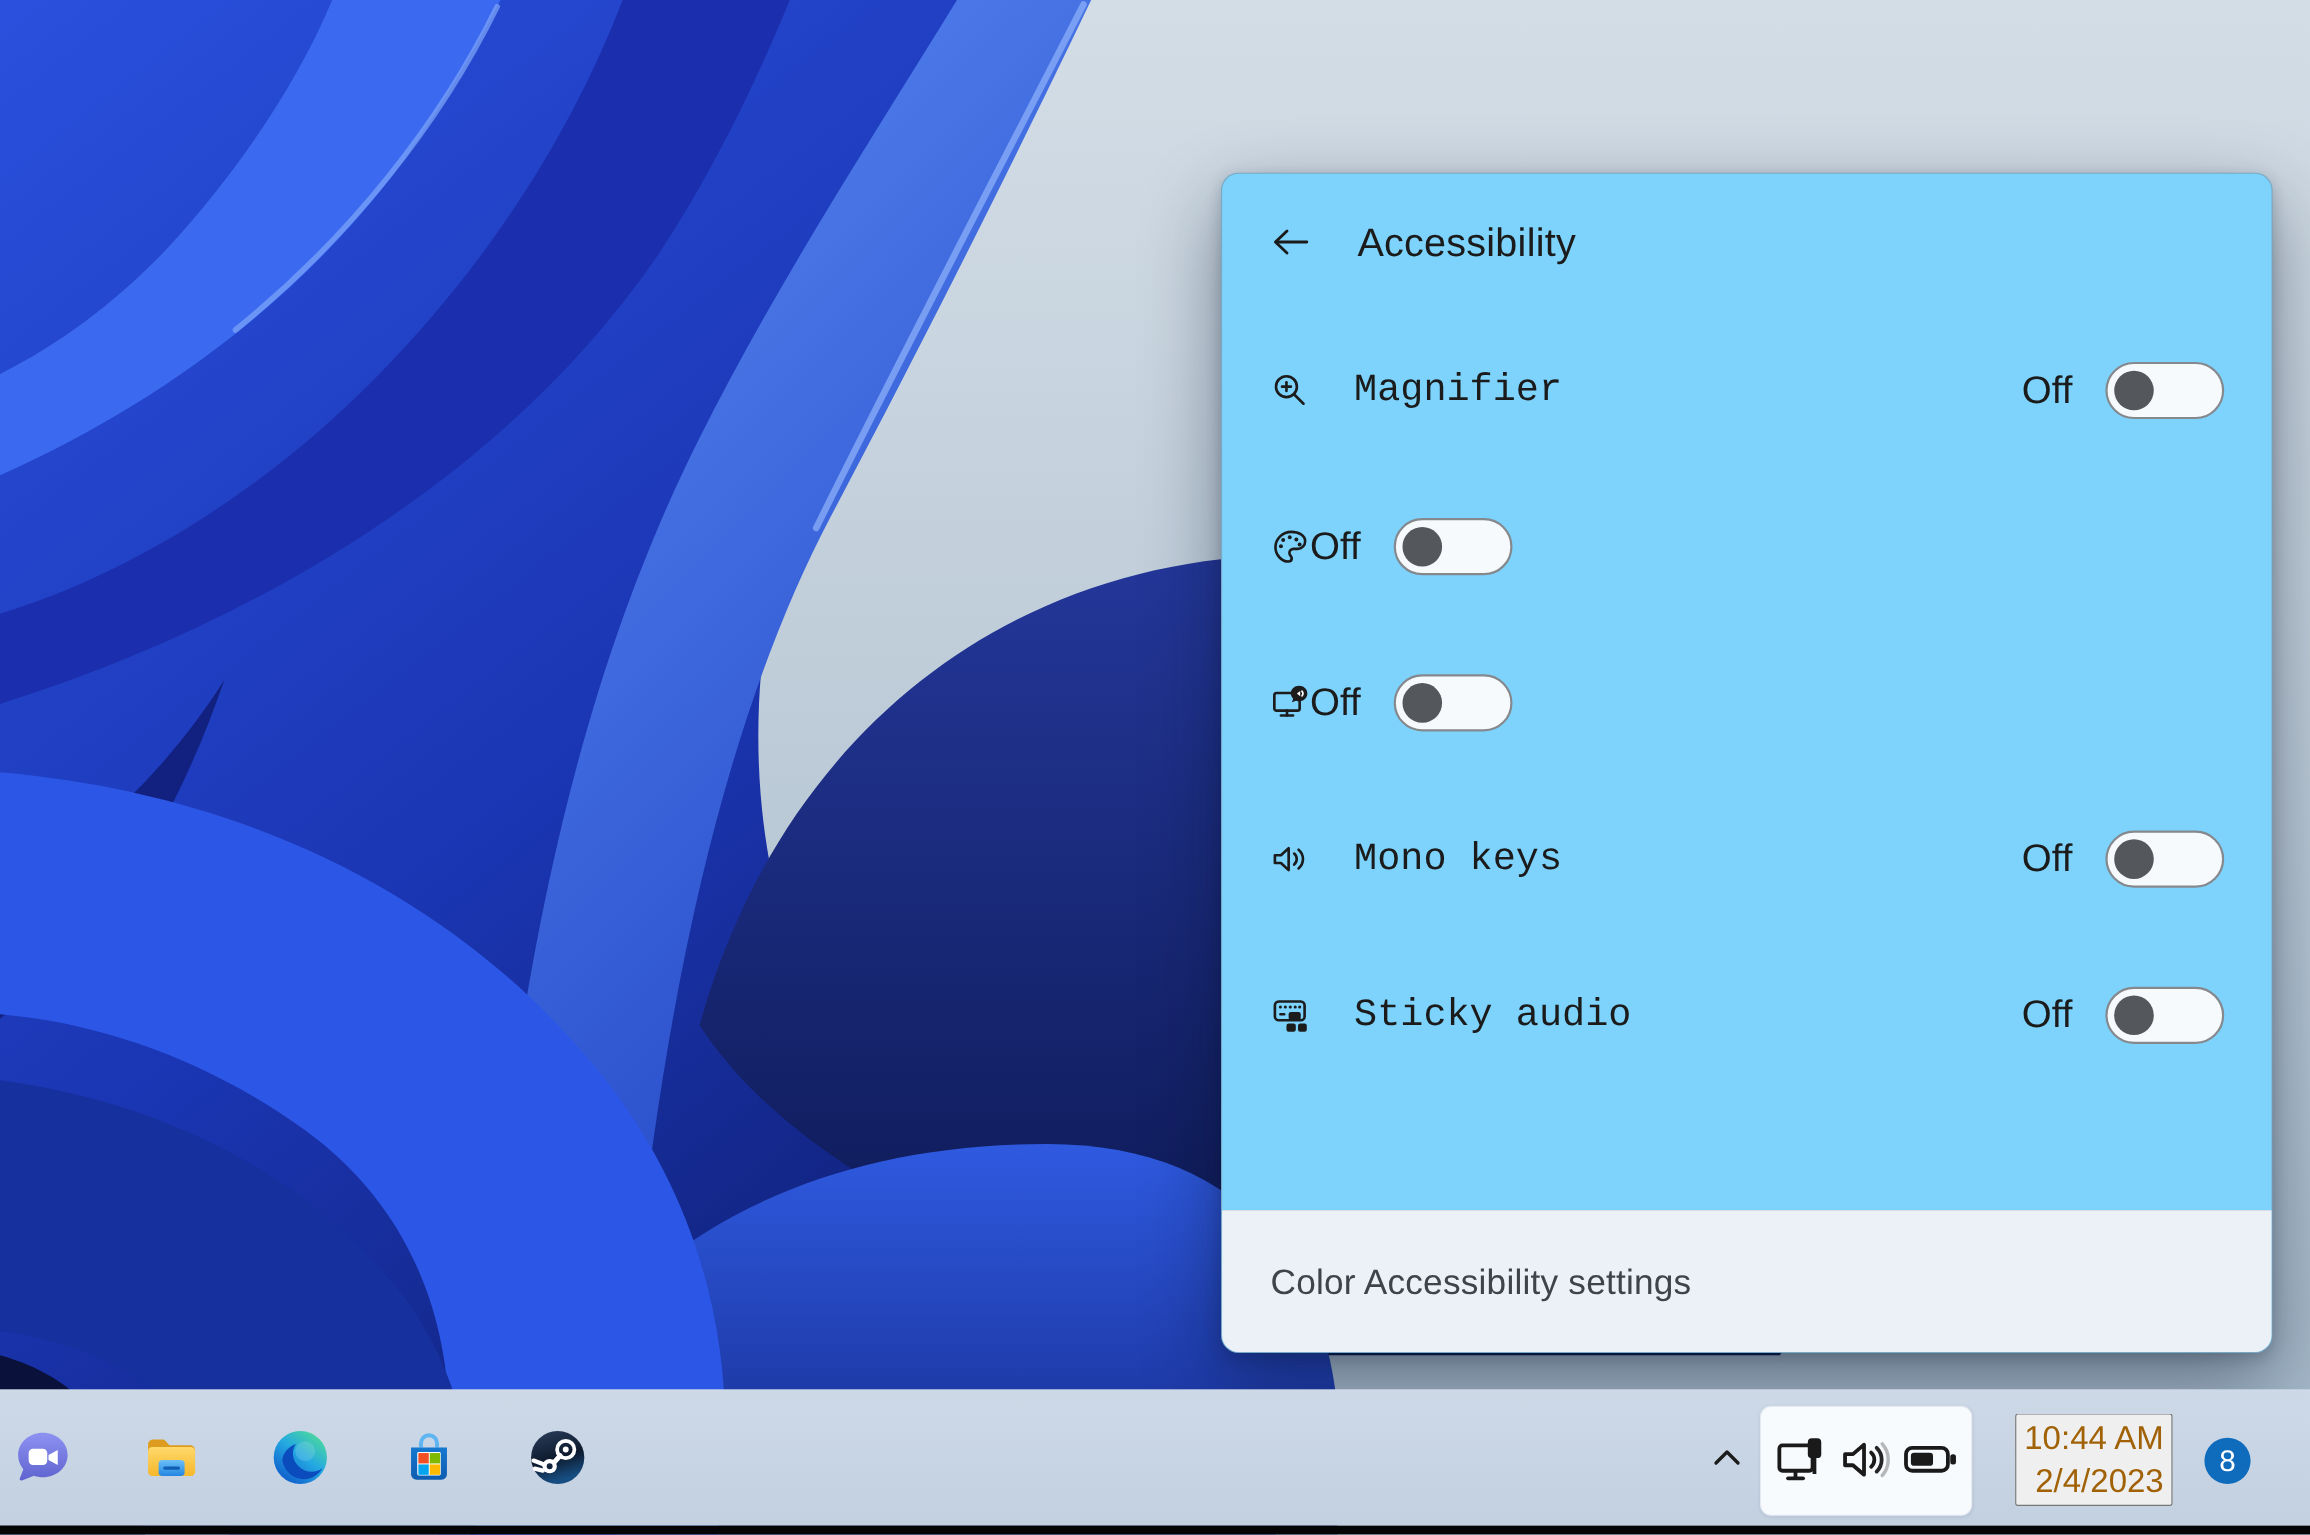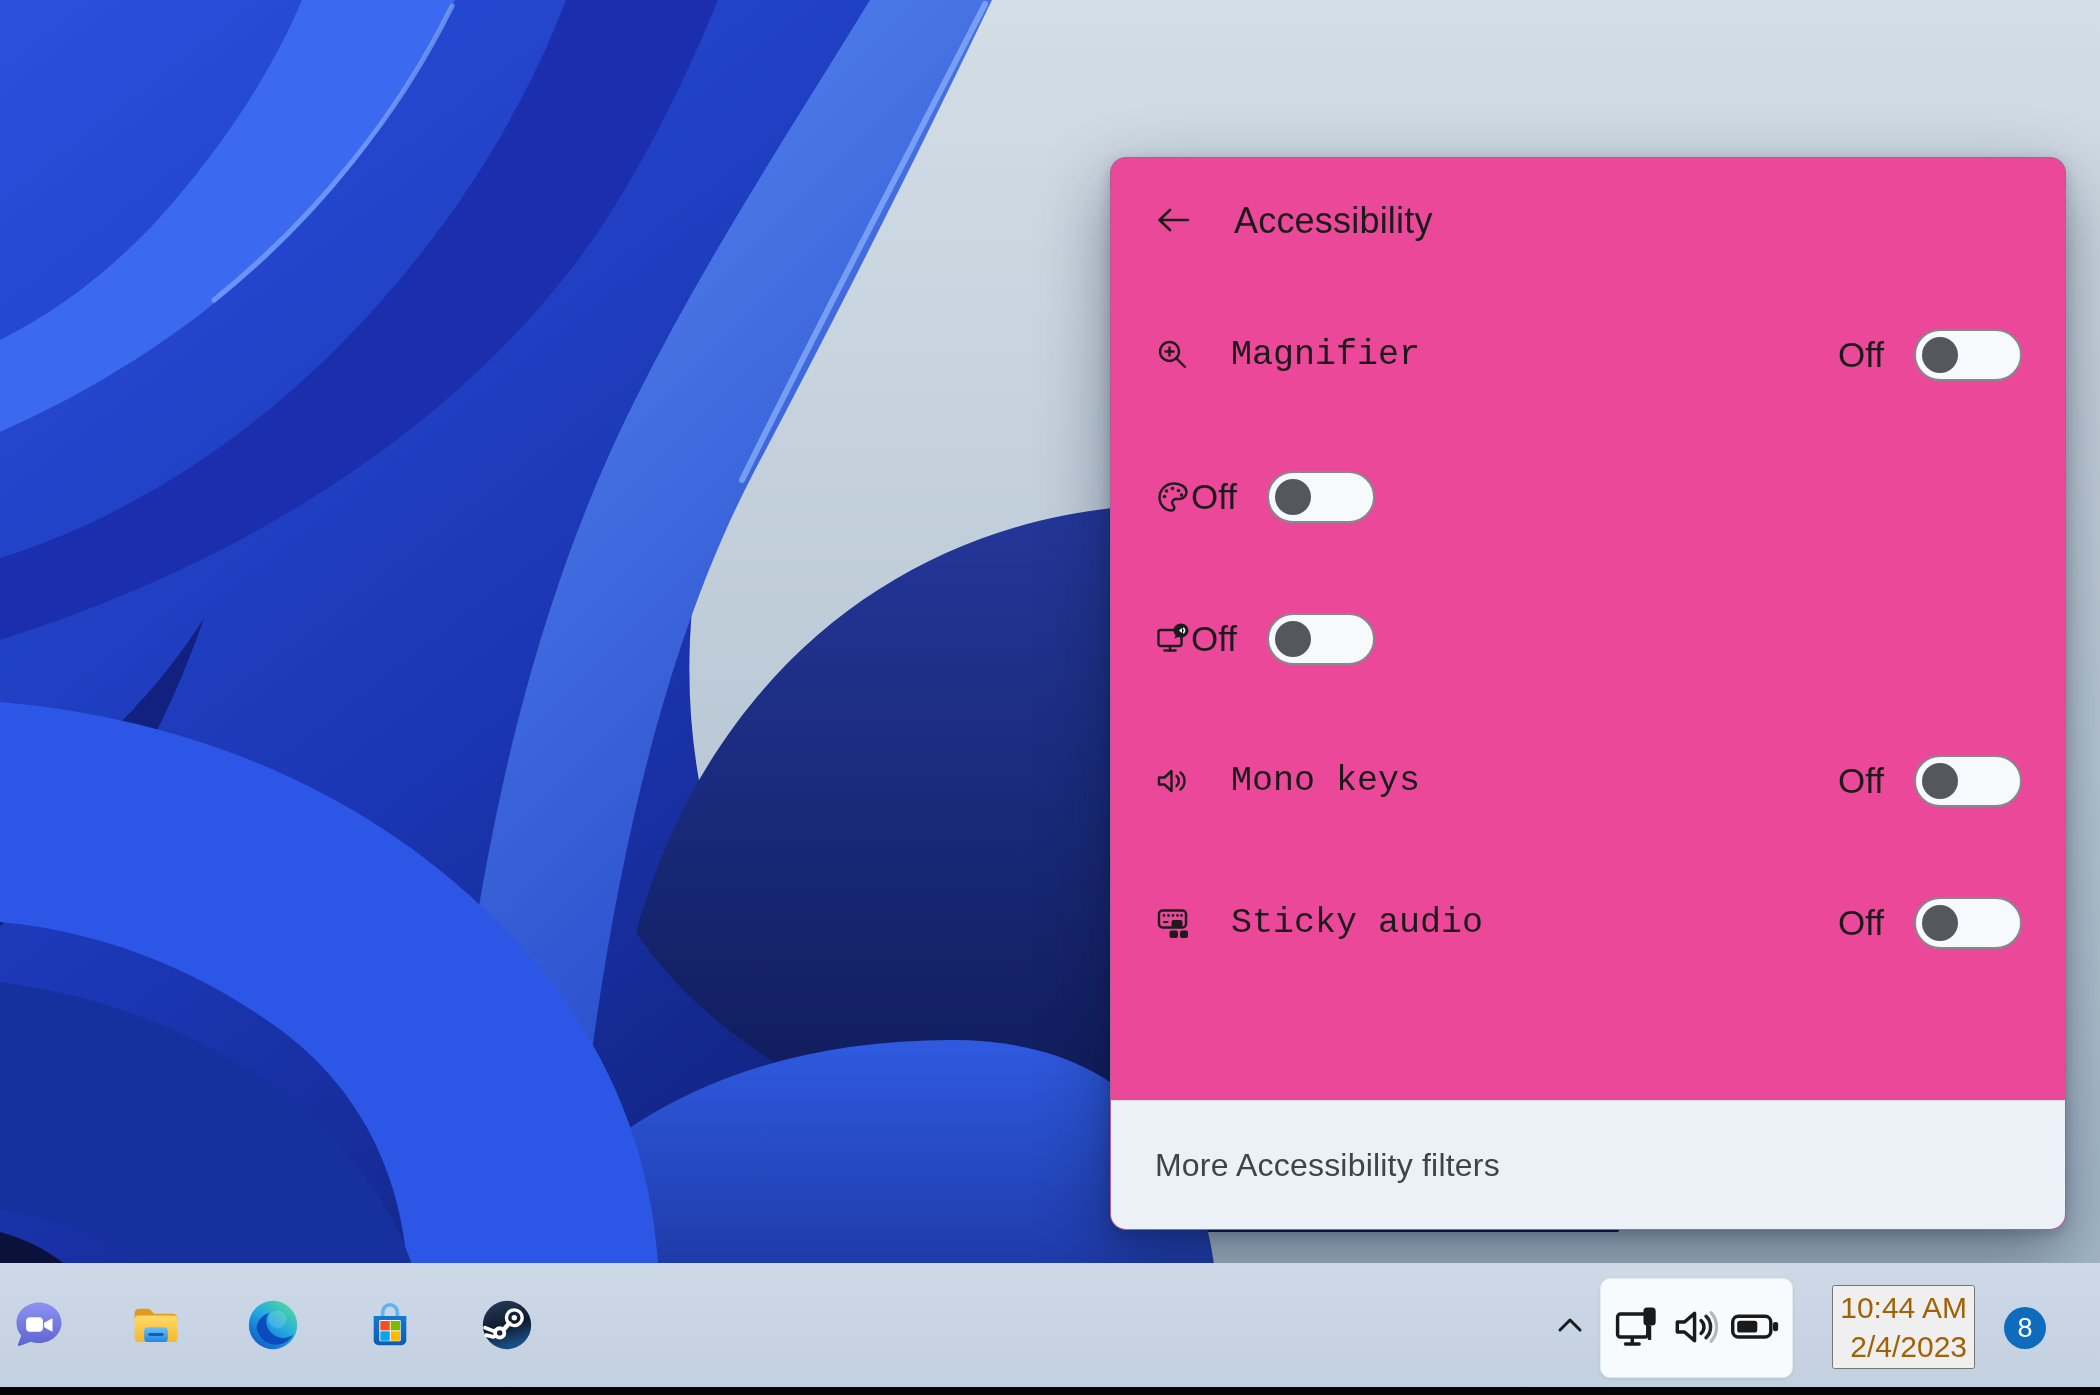--- a/index.html
+++ b/index.html
@@ -2,21 +2,21 @@
 <html><head>
 <meta charset="utf-8">
 <style>
   html,body{margin:0;padding:0;background:#8fa3b5;}
   .stage{position:relative;width:2100px;height:1395px;overflow:hidden;
          font-family:"Liberation Sans",sans-serif;color:#1b1b1b;}
   .wallpaper{position:absolute;inset:0;width:100%;height:100%;display:block;}
 
   
   .panel{position:absolute;left:1110px;top:157px;width:956px;height:1073px;
-         background:#ec4899;border:1px solid rgba(110,120,135,.45);border-radius:16px;
+         background:#7dd3fc;border:1px solid rgba(110,120,135,.45);border-radius:16px;
          box-shadow:0 28px 70px rgba(8,18,40,.42), 0 4px 14px rgba(8,18,40,.20);
          display:flex;flex-direction:column;box-sizing:border-box;}
   .panel-header{height:126px;display:flex;align-items:center;padding-left:40px;flex:0 0 auto;}
   .back-btn{width:44px;height:44px;border:none;background:transparent;padding:0;cursor:pointer;
             display:flex;align-items:center;justify-content:center;border-radius:6px;}
   .panel-title{font-size:36px;margin-left:39px;letter-spacing:.2px;color:#1b1b1b;}
   .rows{flex:0 0 auto;}
   .row{height:142px;display:flex;align-items:center;padding:0 43px 0 44px;}
   .row-icon{width:36px;height:36px;flex:0 0 36px;display:flex;align-items:center;justify-content:center;}
   .row-label{font-size:35px;margin-left:40px;flex:1 1 auto;color:#1b1b1b;font-family:Liberation Mono, monospace;}
@@ -205,21 +205,21 @@
         <span class="row-label">Sticky audio</span>
         <span class="row-state">Off</span>
         <span class="toggle">
             <span class="knob"></span>
           </span>
       </div>
 
     </div>
 
     <div class="panel-footer">
-      <span class="footer-text">More Accessibility filters</span>
+      <span class="footer-text">Color Accessibility settings</span>
     </div>
   </div>
 
   <div class="taskbar">
 
     <div class="apps">
       <button class="app-btn" aria-label="Chat">
         <svg viewBox="0 0 48 48">
             <defs>
               <linearGradient id="gChat" x1="0" y1="0" x2="0" y2="1">

